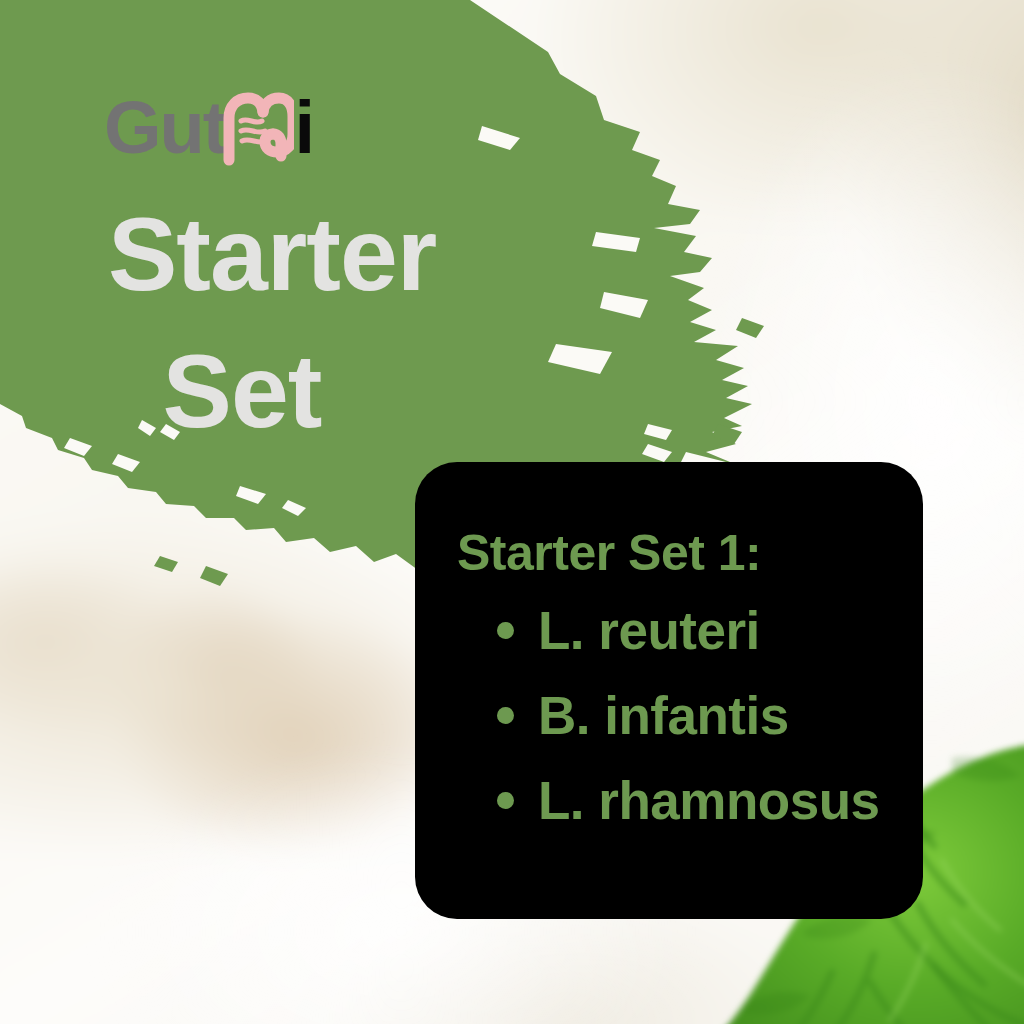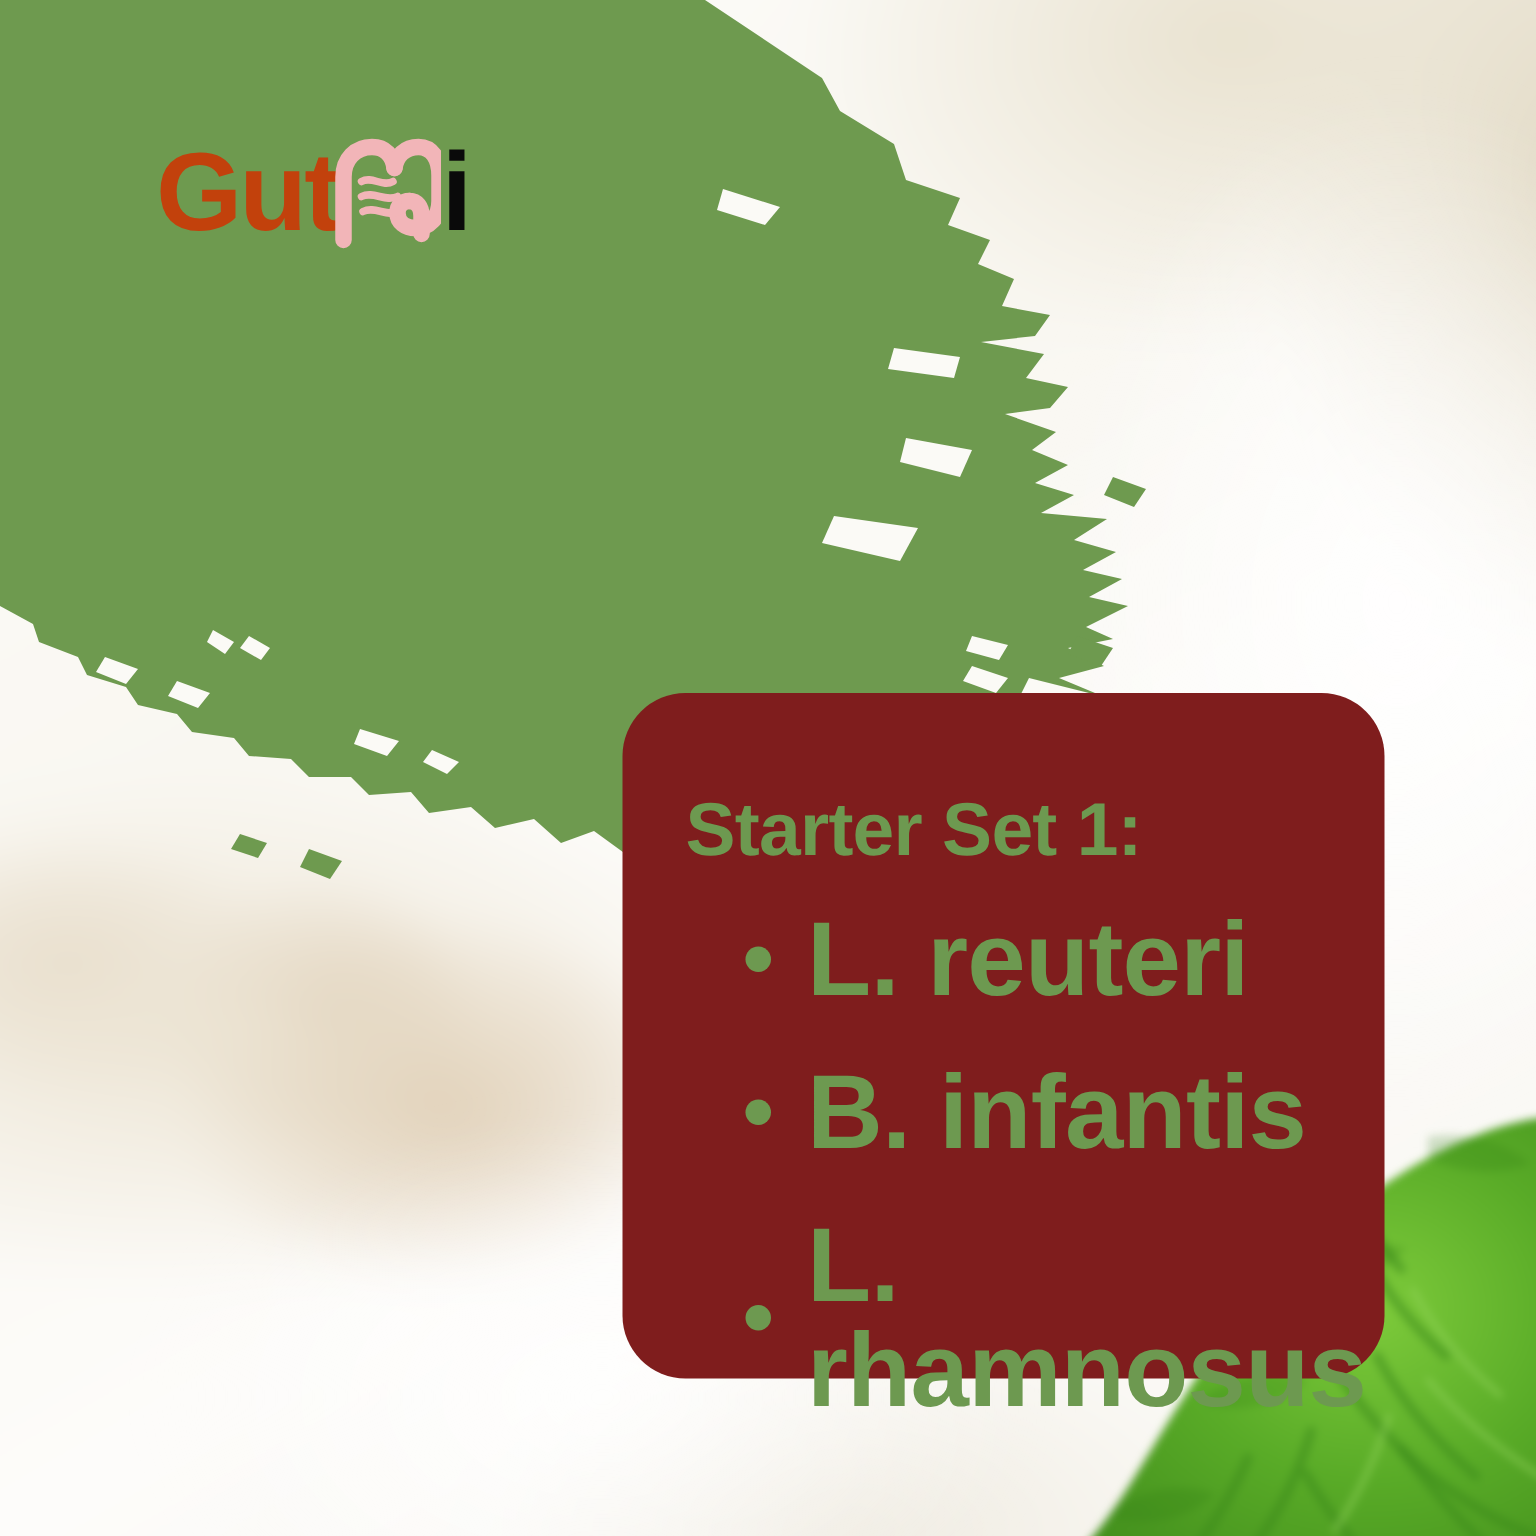--- a/index.html
+++ b/index.html
@@ -74,21 +74,21 @@
     position: absolute;
     left: 104px;
     top: 88px;
     display: flex;
     align-items: center;
     height: 80px;
   }
   .logo-word {
     font-size: 74px;
     font-weight: bold;
-    color: #c2410c;
+    color: #737373;
     letter-spacing: -2px;
     line-height: 1;
   }
   .logo-gut-icon {
     width: 72px;
     height: 76px;
     margin: 0 -2px 0 -3px;
     display: block;
   }
   .logo-i {
@@ -121,21 +121,21 @@
     padding-right: 86px;
   }
 
   
   .info-card {
     position: absolute;
     left: 415px;
     top: 462px;
     width: 508px;
     height: 457px;
-    background: #7f1d1d;
+    background: #000000;
     border-radius: 42px;
     box-sizing: border-box;
     padding: 66px 0 0 26px;
   }
   .card-title {
     color: #6d9950;
     font-size: 50px;
     font-weight: bold;
     letter-spacing: -0.5px;
     line-height: 1;
@@ -143,21 +143,21 @@
   }
   .card-list {
     list-style: none;
     margin: 0;
     padding: 0;
   }
   .card-list-item {
     display: flex;
     align-items: center;
     color: #6d9950;
-    font-size: 70px;
+    font-size: 53px;
     font-weight: bold;
     letter-spacing: -0.5px;
     line-height: 1;
     margin-bottom: 32px;
   }
   .bullet-dot {
     width: 17px;
     height: 17px;
     border-radius: 50%;
     background: #6d9950;
@@ -268,20 +268,24 @@
       </g>
       <g fill="none" stroke="#f2b5b8" stroke-width="5" stroke-linecap="round">
         <path d="M19 31 C26 27 33 35 40 31"></path>
         <path d="M19 41 C27 37 35 45 43 41"></path>
         <path d="M20 51 C28 47 36 55 44 51"></path>
       </g>
     </svg>
     <span class="logo-i">i</span>
   </div>
 
+  <div class="headline">
+    <span class="headline-line1">Starter</span>
+    <span class="headline-line2">Set</span>
+  </div>
 
   <div class="info-card">
     <div class="card-title">Starter Set 1:</div>
     <ul class="card-list">
       <li class="card-list-item">
         <span class="bullet-dot"></span>
         <span>L. reuteri</span>
       </li>
       <li class="card-list-item">
         <span class="bullet-dot"></span>

